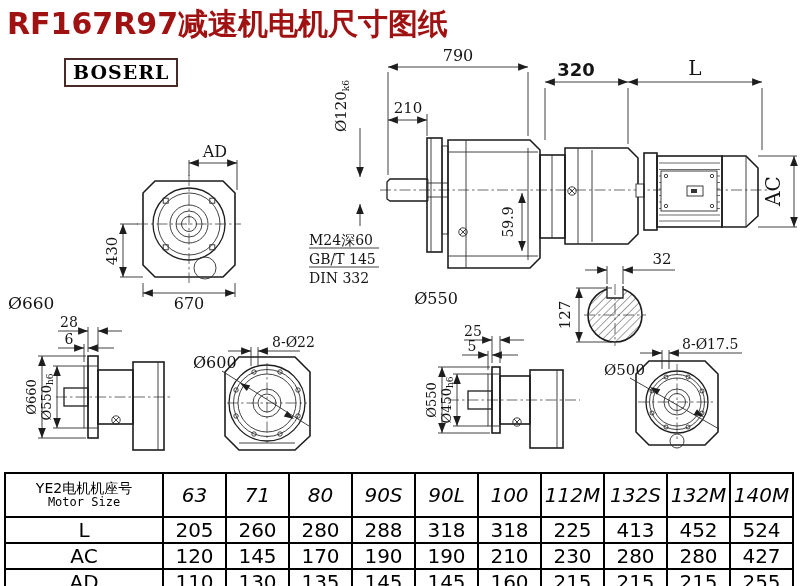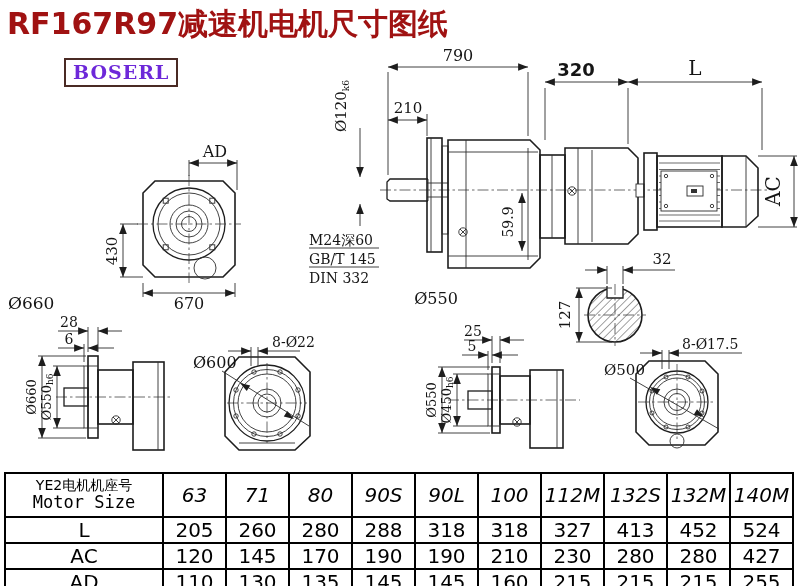--- a/index.html
+++ b/index.html
@@ -3,42 +3,42 @@
 <meta charset="utf-8">
 <style>
   html,body{margin:0;padding:0;background:#ffffff;}
   .stage{position:relative;width:800px;height:586px;background:#fff;overflow:hidden;
          font-family:"DejaVu Sans","Liberation Sans",sans-serif;}
   .title{position:absolute;left:7px;top:4px;font-size:30px;font-weight:bold;
          color:#a01212;letter-spacing:0px;white-space:nowrap;}
   .logo{position:absolute;left:64px;top:58px;border:2px solid #4a2a24;
         padding:1px 7px 2px 7px;background:#fff;}
   .logo span{font-family:"DejaVu Serif","Liberation Serif",serif;font-weight:bold;
-        font-size:19px;color:#6d28d9;letter-spacing:1px;}
+        font-size:19px;color:#000000;letter-spacing:1px;}
   svg.drawing{position:absolute;left:0;top:0;}
   svg .ol{fill:none;stroke:#1d1d1d;stroke-width:1.6;}
   svg .ol2{fill:none;stroke:#1d1d1d;stroke-width:1.3;}
   svg .tl{fill:none;stroke:#2c2c2c;stroke-width:0.9;}
   svg .fin{fill:none;stroke:#2c2c2c;stroke-width:0.7;}
   svg .dl{fill:none;stroke:#2a2a2a;stroke-width:0.9;}
   svg .cl{fill:none;stroke:#3a3a3a;stroke-width:0.75;stroke-dasharray:11 3 2.5 3;}
   svg .whtthin{fill:#fff;stroke:#2c2c2c;stroke-width:0.9;}
   svg text{fill:#151515;font-family:"DejaVu Serif","Liberation Serif",serif;}
   svg .t13{font-size:13px;} svg .t14{font-size:14px;} svg .t15{font-size:15px;}
   svg .t16{font-size:16px;} svg .t17{font-size:17px;} svg .t20{font-size:20px;}
   svg .sub{font-size:9px;}
   svg .boldsans{font-family:"DejaVu Sans","Liberation Sans",sans-serif;font-weight:bold;font-size:18px;}
   .size-table{position:absolute;left:4px;top:472px;border-collapse:collapse;table-layout:fixed;}
   .size-table td{border:2px solid #000;text-align:center;vertical-align:middle;
         font-size:20px;color:#000;padding:0;background:#fff;}
   .size-table tr.hdr td{height:42px;}
   .size-table tr.datarow td{height:21px;}
   .hcell div{line-height:1.15;}
   .hcell .cn{font-size:14px;}
-  .hcell .en{font-family:"DejaVu Sans Mono","Liberation Mono",monospace;font-size:17px;}
+  .hcell .en{font-family:"DejaVu Sans Mono","Liberation Mono",monospace;font-size:12px;}
   .colhead{font-size:20px;font-style:italic;}
 </style>
 </head>
 <body>
 
 <div class="stage">
 
 <svg class="drawing" width="800" height="470" viewBox="0 0 800 470">
   <defs>
     <marker id="arr" viewBox="0 0 10 8" refX="9.5" refY="4" markerWidth="11" markerHeight="9" orient="auto-start-reverse" markerUnits="userSpaceOnUse">
@@ -368,21 +368,21 @@
       <td class="colhead">140M</td>
     </tr>
     <tr class="datarow">
       <td>L</td>
       <td>205</td>
       <td>260</td>
       <td>280</td>
       <td>288</td>
       <td>318</td>
       <td>318</td>
-      <td>327</td>
+      <td>225</td>
       <td>413</td>
       <td>452</td>
       <td>524</td>
     </tr>
     <tr class="datarow">
       <td>AC</td>
       <td>120</td>
       <td>145</td>
       <td>170</td>
       <td>190</td>

